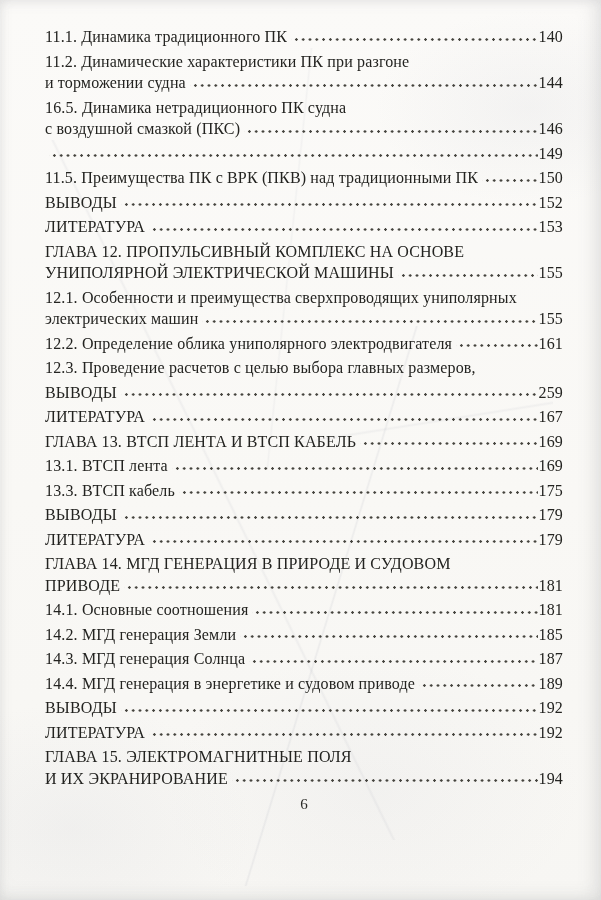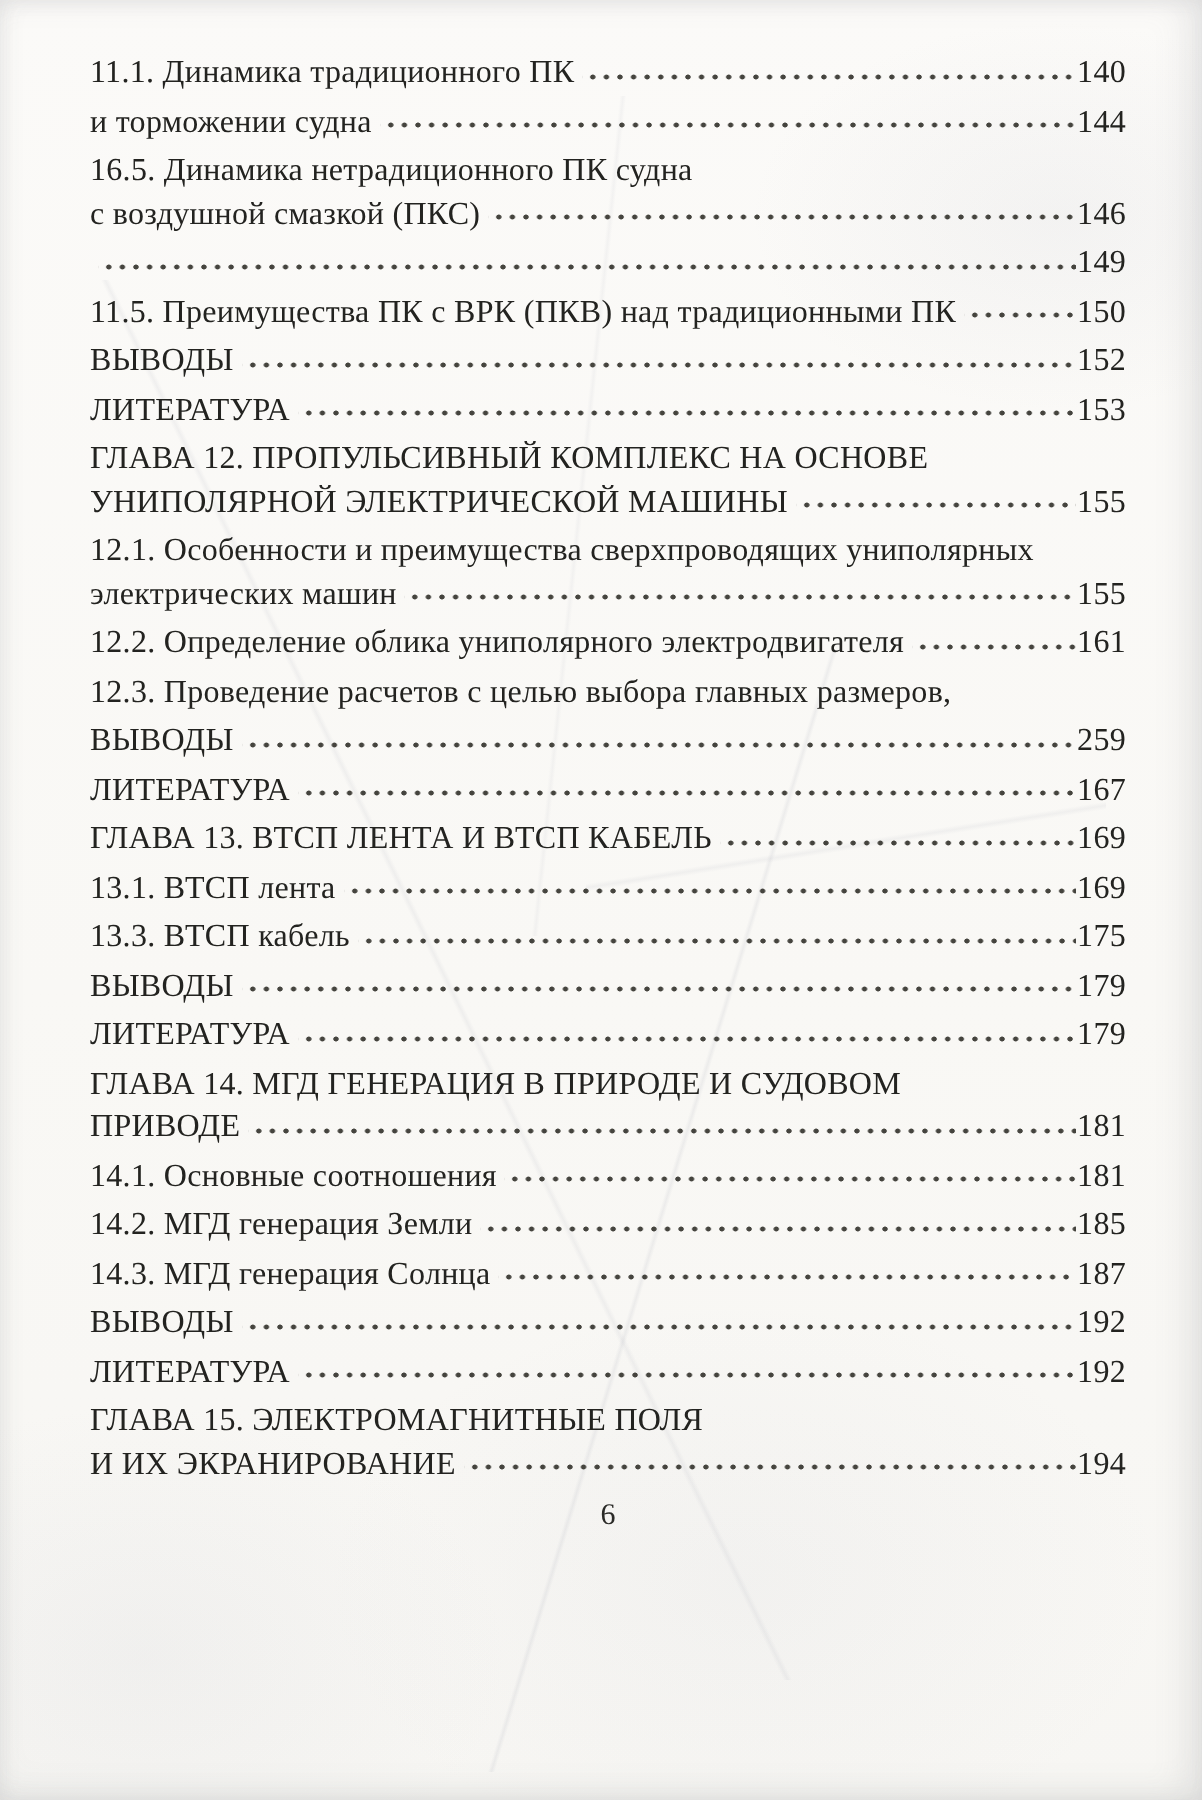--- a/index.html
+++ b/index.html
@@ -92,20 +92,23 @@
 <div class="paper">
   <div class="toc" id="toc">
       <div class="entry">
         <div class="line last">
           <span class="t">11.1. Динамика традиционного ПК</span>
           <span class="leader"></span>
           <span class="pg">140</span>
         </div>
       </div>
       <div class="entry">
+        <div class="line">
+          <span class="t">11.2. Динамические характеристики ПК при разгоне</span>
+        </div>
         <div class="line last">
           <span class="t">и торможении судна</span>
           <span class="leader"></span>
           <span class="pg">144</span>
         </div>
       </div>
       <div class="entry">
         <div class="line">
           <span class="t">16.5. Динамика нетрадиционного ПК судна</span>
         </div>
@@ -245,20 +248,27 @@
           <span class="t">14.2. МГД генерация Земли</span>
           <span class="leader"></span>
           <span class="pg">185</span>
         </div>
       </div>
       <div class="entry">
         <div class="line last">
           <span class="t">14.3. МГД генерация Солнца</span>
           <span class="leader"></span>
           <span class="pg">187</span>
+        </div>
+      </div>
+      <div class="entry">
+        <div class="line last">
+          <span class="t">14.4. МГД генерация в энергетике и судовом приводе</span>
+          <span class="leader"></span>
+          <span class="pg">189</span>
         </div>
       </div>
       <div class="entry">
         <div class="line last">
           <span class="t">ВЫВОДЫ</span>
           <span class="leader"></span>
           <span class="pg">192</span>
         </div>
       </div>
       <div class="entry">

